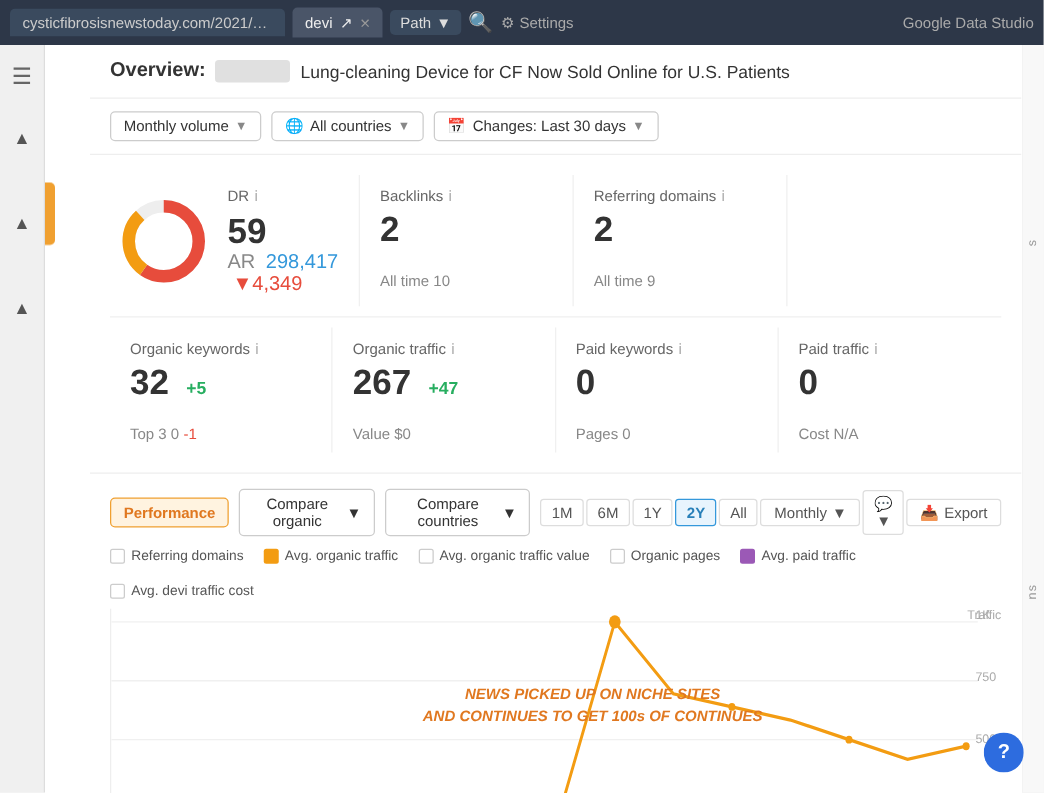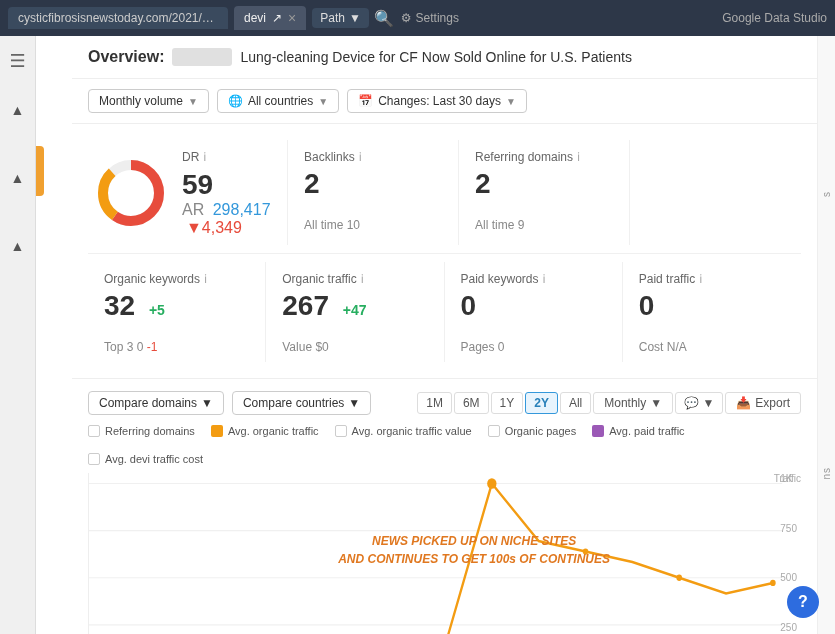--- a/index.html
+++ b/index.html
@@ -544,22 +544,23 @@
           </div>
           <div class="stat-value">0</div>
           <div class="stat-sub">Cost  N/A</div>
         </div>
       </div>
     </div>
 
     <div class="perf-section">
 
       <div class="perf-toolbar">
+        <button class="perf-btn">Performance</button>
         <button class="compare-btn">
-          <span>Compare domains</span>
+          <span>Compare organic</span>
           <span>▼</span>
         </button>
         <button class="compare-btn">
           <span>Compare countries</span>
           <span>▼</span>
         </button>
 
         <div class="time-btns">
           <button class="time-btn">1M</button>
           <button class="time-btn">6M</button>

